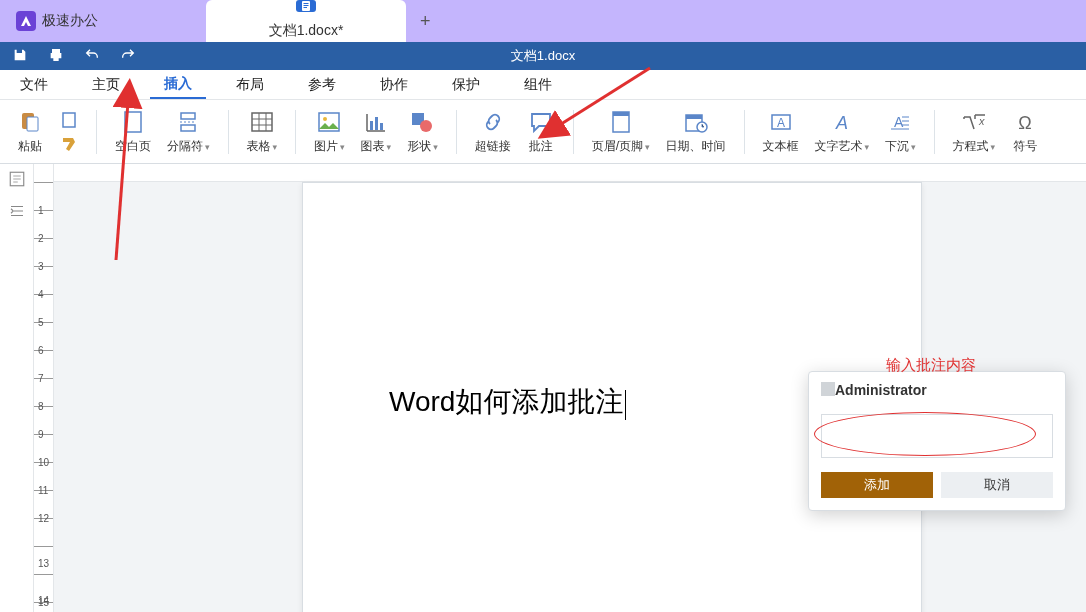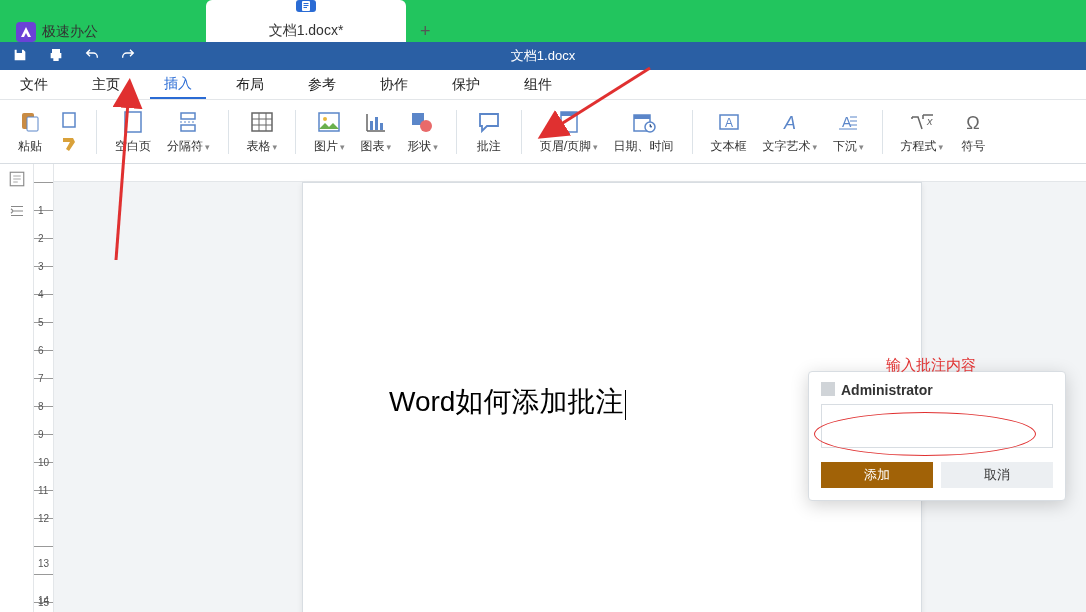--- a/index.html
+++ b/index.html
@@ -1,35 +1,35 @@
 <!DOCTYPE html>
 <html><head>
 <meta charset="utf-8">
 <style>
   * { box-sizing: border-box; margin: 0; padding: 0; font-family: "Microsoft YaHei", Arial, sans-serif; }
   body { width: 1086px; height: 612px; background: #fff; overflow: hidden; position: relative; }
 
-  .tabs-bar { height: 42px; background: #22c55e; display: flex; align-items: flex-end; padding: 0 8px; }
+  .tabs-bar { height: 42px; background: #c4b5fd; display: flex; align-items: center; padding: 0 8px; }
   .app-brand { display: flex; align-items: center; gap: 6px; padding: 0 8px; font-size: 14px; color: #333; }
   .app-brand .logo { width: 20px; height: 20px; background: #6b42d6; border-radius: 4px; display: flex; align-items: center; justify-content: center; }
   .app-brand .logo svg { width: 12px; height: 12px; }
   .doc-tab { background: #fff; margin-left: 100px; height: 42px; display: flex; align-items: center; padding: 0 14px; border-top-left-radius: 6px; border-top-right-radius: 6px; gap: 10px; font-size: 14px; color: #333; min-width: 200px; position: relative; flex-direction: column; }
   .doc-tab .doc-icon { width: 20px; height: 20px; background: #2a6bd4; border-radius: 3px; display: flex; align-items: center; justify-content: center; }
   .doc-tab .doc-icon svg { width: 12px; height: 12px; }
   .doc-tab .close { margin-left: auto; color: #666; font-size: 16px; cursor: pointer; }
   .add-tab { margin-left: 14px; color: #555; font-size: 18px; cursor: pointer; }
 
   .title-bar { height: 28px; background: #2a5fa4; display: flex; align-items: center; color: #fff; font-size: 13px; position: relative; }
   .title-bar .qa { display: flex; gap: 20px; padding: 0 12px; }
   .title-bar .qa svg { width: 16px; height: 16px; }
   .title-bar .title { position: absolute; left: 50%; transform: translateX(-50%); }
 
   .menu-bar { height: 30px; background: #fff; display: flex; align-items: center; padding: 0 6px; gap: 16px; font-size: 14px; border-bottom: 1px solid #e3e6e9; }
   .menu-item { padding: 4px 14px; color: #222; cursor: pointer; }
-  .menu-item.active { color: #2a6bd4; border-bottom: 2px solid #2a6bd4; }
+  .menu-item.active { color: #2a6bd4; border-bottom: 2px solid #2a6bd4; font-weight: bold; }
 
   .ribbon { height: 64px; background: #fff; border-bottom: 1px solid #d8dde2; display: flex; align-items: center; padding: 0 4px; }
   .rgroup { display: flex; align-items: center; height: 100%; padding: 0 4px; }
   .rsep { width: 1px; height: 44px; background: #dde3e8; margin: 0 6px; }
   .rbtn { display: flex; flex-direction: column; align-items: center; justify-content: center; padding: 2px 8px; font-size: 12px; color: #333; cursor: pointer; height: 56px; min-width: 44px; }
   .rbtn .ico { height: 28px; display: flex; align-items: center; justify-content: center; }
   .rbtn .lbl { margin-top: 2px; white-space: nowrap; display: flex; align-items: center; gap: 2px; }
   .rbtn .caret { font-size: 9px; color: #888; }
   .small-col { display: flex; flex-direction: column; gap: 2px; padding: 0 4px; }
   .small-btn { width: 26px; height: 22px; display: flex; align-items: center; justify-content: center; cursor: pointer; }
@@ -40,21 +40,21 @@
   .ruler-v { width: 20px; background: #fff; border-right: 1px solid #e3e6e9; position: relative; }
   .ruler-v .tick { position: absolute; left: 0; right: 0; border-top: 1px solid #999; }
   .ruler-v .num { position: absolute; font-size: 10px; color: #555; left: 4px; transform: translateY(-50%); }
   .page-area { flex: 1; position: relative; overflow: hidden; }
   .ruler-h { height: 18px; position: absolute; top: 0; left: 0; right: 0; background: #fff; border-bottom: 1px solid #e3e6e9; }
   .page { position: absolute; top: 18px; left: 248px; width: 620px; height: 800px; background: #fff; border: 1px solid #d8dde2; box-shadow: 0 2px 6px rgba(0,0,0,0.08); }
   .page-text { position: absolute; top: 200px; left: 86px; font-family: "SimSun", serif; font-size: 28px; color: #000; }
   .text-cursor { display: inline-block; width: 1px; height: 30px; background: #000; vertical-align: middle; margin-left: 2px; }
 
   .comment-popup { position: absolute; top: 371px; left: 808px; width: 258px; background: #fff; border: 1px solid #d8dde2; border-radius: 4px; box-shadow: 0 4px 18px rgba(0,0,0,0.18); padding: 10px 12px 12px; z-index: 20; }
-  .comment-popup .user-row { display: flex; align-items: flex-start; gap: 6px; margin-bottom: 6px; }
+  .comment-popup .user-row { display: flex; align-items: flex-start; margin-bottom: 16px; }
   .comment-popup .user-row .sq { width: 14px; height: 14px; background: #d0d4d8; }
   .comment-popup .user-name { font-size: 14px; font-weight: bold; color: #333; }
   .comment-popup .time { font-size: 12px; color: #888; margin-bottom: 8px; }
   .comment-popup textarea { width: 100%; height: 44px; border: 1px solid #d8dde2; padding: 4px; font-size: 13px; resize: none; outline: none; }
   .comment-popup .btns { display: flex; gap: 8px; margin-top: 10px; }
   .comment-popup .btn { flex: 1; height: 26px; font-size: 13px; display: flex; align-items: center; justify-content: center; cursor: pointer; }
   .comment-popup .btn.primary { background: #a16207; color: #fff; }
   .comment-popup .btn.secondary { background: #eceff2; color: #333; }
 
   .anno-label { position: absolute; top: 356px; left: 886px; color: #e03030; font-size: 15px; z-index: 21; }
@@ -217,20 +217,28 @@
           </svg>
         </span>
       <span class="lbl">
           <span>形状</span>
           <span class="caret">▾</span>
         </span>
     </div>
   </div>
   <div class="rsep"></div>
   <div class="rgroup">
+    <div class="rbtn">
+      <span class="ico">
+          <svg width="24" height="22">
+            <path d="M9 13a4 4 0 010-6l2-2a4 4 0 016 6l-1 1 M15 9a4 4 0 010 6l-2 2a4 4 0 01-6-6l1-1" fill="none" stroke="#5b86c9" stroke-width="1.8"></path>
+          </svg>
+        </span>
+      <span class="lbl">超链接</span>
+    </div>
     <div class="rbtn">
       <span class="ico">
           <svg width="24" height="22">
             <path d="M3 3h18v12H10l-5 5v-5H3z" fill="none" stroke="#5b86c9" stroke-width="1.8"></path>
           </svg>
         </span>
       <span class="lbl">批注</span>
     </div>
   </div>
   <div class="rsep"></div>

